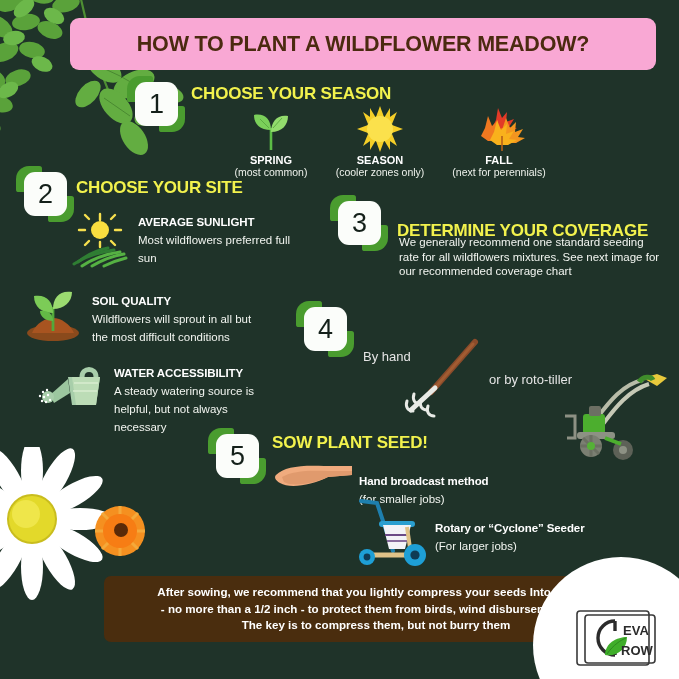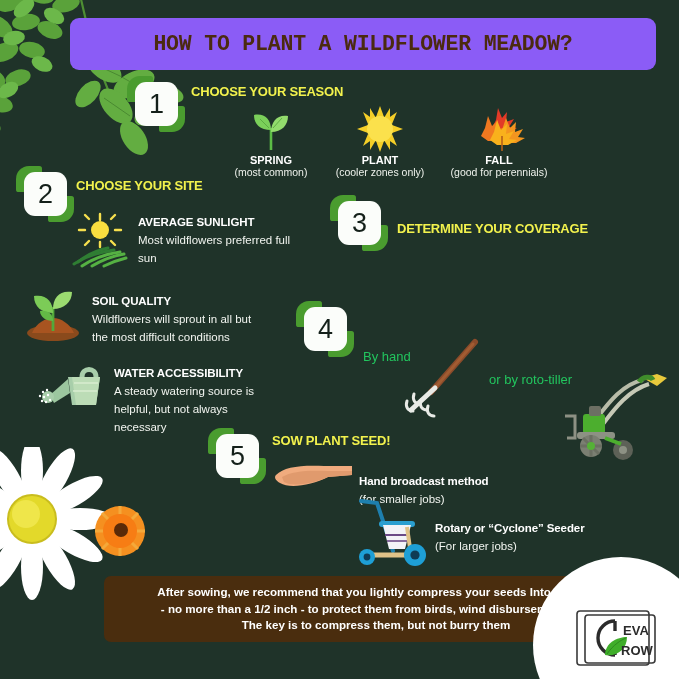--- a/index.html
+++ b/index.html
@@ -13,22 +13,22 @@
   }
   .stage { position:absolute; inset:0; }
 
   
   .foliage-tl { position:absolute; left:-16px; top:-14px; width:210px; height:190px; pointer-events:none; }
   .foliage-bl { position:absolute; left:-10px; bottom:62px; width:190px; height:170px; pointer-events:none; }
 
   
   .title-bar {
     position:absolute; left:70px; top:18px; width:586px; height:52px;
-    background:#8b5cf6; border-radius:9px;
-    display:flex; align-items:center; justify-content:center;font-family:Liberation Mono, monospace;
+    background:#f9a8d4; border-radius:9px;
+    display:flex; align-items:center; justify-content:center;
   }
   .title-text {
     color:#4b2a10; font-weight:bold; font-size:21.5px; letter-spacing:-0.2px;
     white-space:nowrap;
   }
 
   
   .badge { position:absolute; width:50px; height:50px; }
   .badge .leafA, .badge .leafB {
     position:absolute; width:26px; height:26px; background:#4a9c2f;
@@ -38,30 +38,30 @@
   .badge .leafB { right:-4px; bottom:-3px; }
   .badge .sq {
     position:absolute; left:4px; top:3px; width:43px; height:44px;
     background:#fbfdfa; border-radius:11px;
     display:flex; align-items:center; justify-content:center;
     font-size:27px; color:#14201a; font-weight:500;
   }
 
   
   .step-head {
-    position:absolute; color:#f2f24d; font-weight:bold; font-size:13px;
+    position:absolute; color:#f2f24d; font-weight:bold; font-size:17px;
     letter-spacing:-0.2px; white-space:nowrap;
   }
   .sub-head {
     color:#ffffff; font-weight:bold; font-size:11.5px; letter-spacing:-0.1px;
   }
   .body-text {
     color:#f2f5f0; font-size:11.5px; line-height:1.28; font-weight:400;
   }
-  .plain-lbl { position:absolute; color:#22c55e; font-size:13px; }
+  .plain-lbl { position:absolute; color:#e5e5e5; font-size:13px; }
 
   
   .season { position:absolute; text-align:center; width:116px; }
   .season .cap  { color:#ffffff; font-weight:bold; font-size:11px; margin-top:2px;}
   .season .sub  { color:#eef2ec; font-size:10.5px; }
   .season .icon { height:44px; display:flex; align-items:flex-end; justify-content:center; }
 
   
   .feature { position:absolute; display:flex; gap:8px; }
   .feature .ic { flex:0 0 auto; }
@@ -166,36 +166,36 @@
               <path d="M7 40 L17 33 L12 28 Z"></path>
             <path d="M14 2 L20 12 L14 14 Z"></path>
               <path d="M34 44 L28 34 L34 32 Z"></path>
             <path d="M34 2 L28 12 L34 14 Z"></path>
               <path d="M14 44 L20 34 L14 32 Z"></path>
           </g>
           <circle cx="24" cy="23" r="13" fill="#fbe14c"></circle>
         </g>
       </svg>
     </div>
-    <div class="cap">PLANT</div>
+    <div class="cap">SEASON</div>
     <div class="sub">(cooler zones only)</div>
   </div>
 
   <div class="season" style="left:441px; top:108px;">
     <div class="icon">
       <svg width="54" height="46" viewBox="0 0 54 46">
         <path d="M26 2 L30 12 L35 6 L34 16 L42 13 L37 21 L45 22 L36 27 L27 27 L20 22 L24 14 Z" fill="#e23a27"></path>
         <path d="M16 10 L20 20 L26 14 L25 24 L33 21 L28 29 L36 30 L27 35 L16 35 L9 30 L13 22 Z" fill="#f07820"></path>
         <path d="M34 12 L38 22 L44 16 L43 26 L51 23 L46 31 L53 32 L44 37 L33 37 L26 32 L30 24 Z" fill="#f3951f"></path>
         <path d="M25 14 L29 24 L35 18 L34 28 L42 25 L37 33 L45 34 L36 39 L25 39 L18 34 L22 26 Z" fill="#f9b11c"></path>
         <path d="M30 30 L30 45" stroke="#b4601a" stroke-width="1.6"></path>
       </svg>
     </div>
     <div class="cap">FALL</div>
-    <div class="sub">(good for perennials)</div>
+    <div class="sub">(next for perennials)</div>
   </div>
 
   <div class="badge" style="left:20px; top:169px;">
     <span class="leafA"></span>
     <span class="leafB"></span>
     <span class="sq">2</span>
   </div>
   <div class="step-head" style="left:76px; top:178px;">CHOOSE YOUR SITE</div>
 
   <div class="feature" style="left:72px; top:212px; width:230px;">
@@ -272,20 +272,21 @@
       <span class="body-text">A steady watering source is helpful, but not always necessary</span>
     </span>
   </div>
 
   <div class="badge" style="left:334px; top:198px;">
     <span class="leafA"></span>
     <span class="leafB"></span>
     <span class="sq">3</span>
   </div>
   <div class="step-head" style="left:397px; top:221px;">DETERMINE YOUR COVERAGE</div>
+  <div class="body-text" style="position:absolute; left:399px; top:235px; width:262px;">We generally recommend one standard seeding rate for all  wildflowers mixtures. See next image for our recommended coverage chart</div>
 
   <div class="badge" style="left:300px; top:304px;">
     <span class="leafA"></span>
     <span class="leafB"></span>
     <span class="sq">4</span>
   </div>
   <div class="plain-lbl" style="left:363px; top:349px;">By hand</div>
   <div class="plain-lbl" style="left:489px; top:372px;">or by roto-tiller</div>
 
   <svg style="position:absolute; left:395px; top:338px;" width="90" height="88" viewBox="0 0 90 88">

